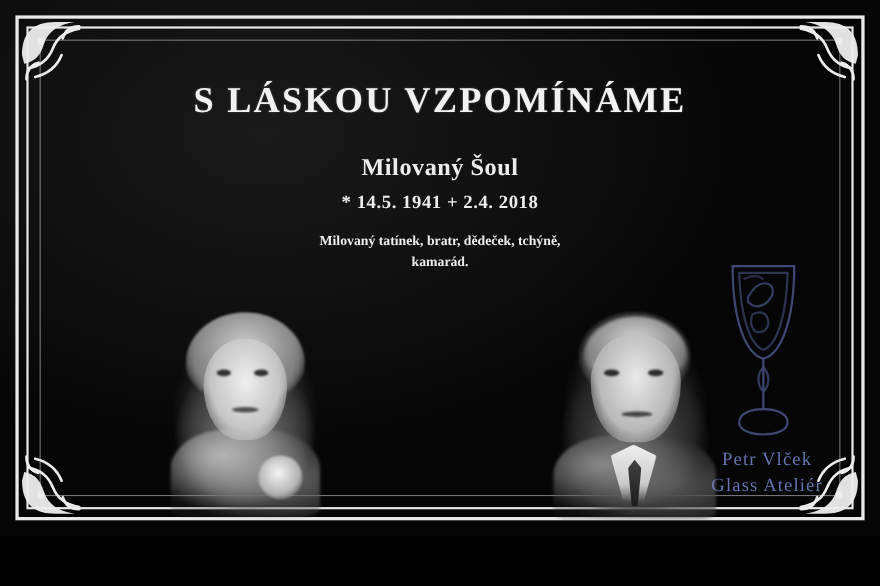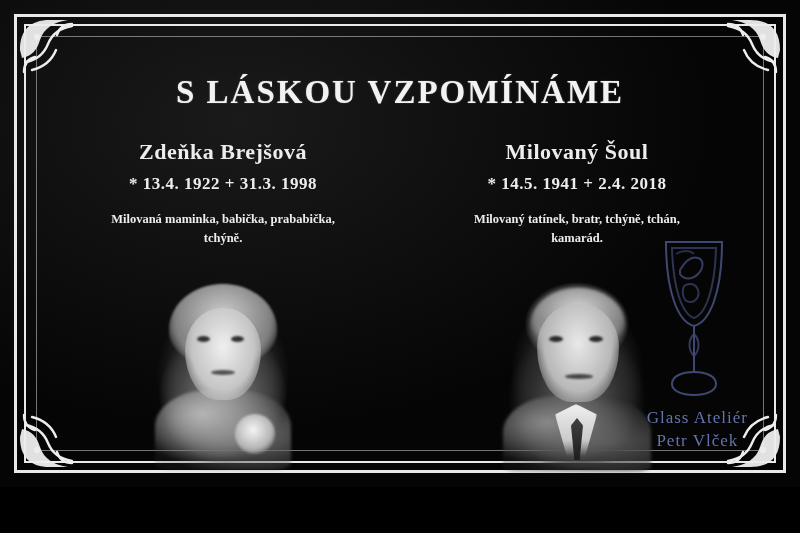--- a/index.html
+++ b/index.html
@@ -346,30 +346,25 @@
       </g>
     </svg>
   </div>
 
   <div class="content">
 
     <div class="headline">S LÁSKOU VZPOMÍNÁME</div>
 
     <div class="persons">
 
-      <div class="person">
-        <div class="name">Zdeňka Brejšová</div>
-        <div class="dates">* 13.4. 1922 + 31.3. 1998</div>
-        <div class="tribute">Milovaná maminka, babička, prababička, tchýně.</div>
-      </div>
 
       <div class="person">
         <div class="name">Milovaný Šoul</div>
         <div class="dates">* 14.5. 1941 + 2.4. 2018</div>
-        <div class="tribute">Milovaný tatínek, bratr, tchýně, tchán, kamarád.</div>
+        <div class="tribute">Milovaný tatínek, bratr, dědeček, tchýně, kamarád.</div>
       </div>
 
     </div>
 
     <div class="portraits">
       <div class="portrait-wrap">
         <div class="portrait p-woman">
           <div class="vig"></div>
           <div class="body"></div>
           <div class="hair"></div>
@@ -406,17 +401,17 @@
         <path d="M26 150 C26 142 36 138 48 138 C60 138 70 142 70 150 C70 157 60 161 48 161 C36 161 26 157 26 150 Z"></path>
         <path d="M34 36 C40 26 46 22 52 24 C58 26 58 34 52 40 C46 46 38 46 34 40 Z" opacity="0.85"></path>
         <path d="M38 52 C44 48 50 50 52 56 C54 62 50 68 44 68 C38 68 35 60 38 52 Z" opacity="0.7"></path>
         <path d="M30 20 C36 16 44 16 48 20" opacity="0.6"></path>
         <path d="M48 100 C42 106 42 116 48 122 C54 116 54 106 48 100 Z" opacity="0.8"></path>
       </g>
     </svg>
   </div>
 
   <div class="brand">
+    <div>Petr Vlček</div>
     <div>Glass Ateliér</div>
-    <div>Petr Vlček</div>
   </div>
 
 </div>
 
 </body></html>

